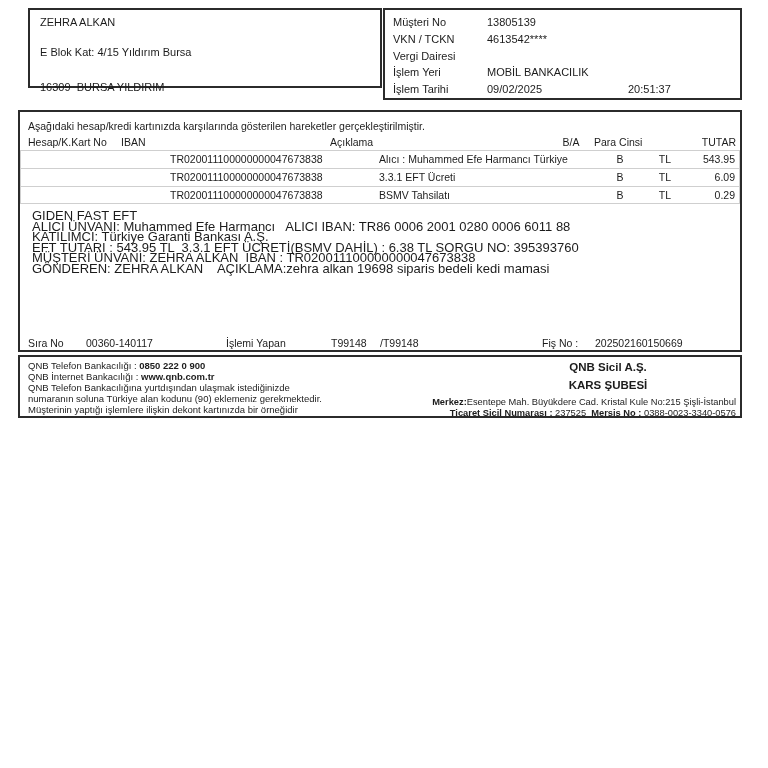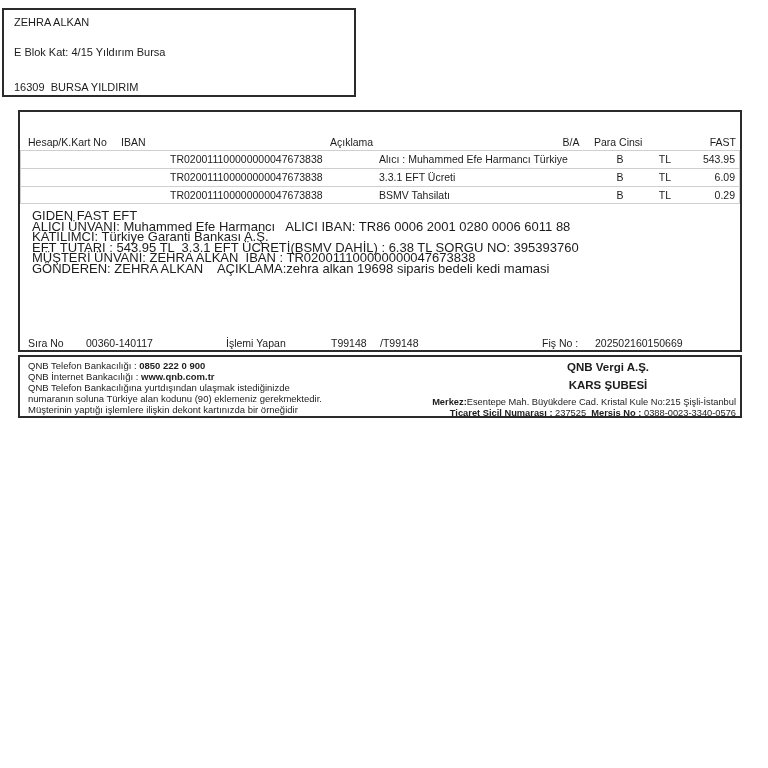--- a/index.html
+++ b/index.html
@@ -7,21 +7,21 @@
     position:relative;width:768px;height:768px;background:#ffffff;
     font-family:"Liberation Sans","DejaVu Sans",sans-serif;
     color:#1c1c1c;overflow:hidden;
   }
   .box{position:absolute;border:2px solid #2b2b2b;background:#fff;box-sizing:border-box;}
   .t{position:absolute;white-space:pre;line-height:1.15;}
   .fs11{font-size:11px;}
   .fs10{font-size:10.5px;}
   .b{font-weight:bold;}
   
-  #senderBox{left:2px;top:8px;width:354px;height:89px;}
+  #senderBox{left:28px;top:8px;width:354px;height:80px;}
   
   #infoBox{left:383px;top:8px;width:359px;height:92px;}
   .info-row-label{left:8px;}
   .info-row-value{left:102px;}
   .info-row-extra{left:243px;}
   
   #mainBox{left:18px;top:110px;width:724px;height:242px;}
   .trow{
     position:absolute;left:0;width:720px;height:18px;box-sizing:border-box;
     border-left:1px solid #cfcfcf;border-right:1px solid #cfcfcf;border-top:1px solid #cfcfcf;
@@ -45,30 +45,44 @@
 <body>
 
 <div class="doc">
 
   <div class="box" id="senderBox">
     <div class="t fs11" style="left:10px;top:6px;">ZEHRA ALKAN</div>
     <div class="t fs11" style="left:10px;top:36px;">E Blok Kat: 4/15 Yıldırım Bursa</div>
     <div class="t fs11" style="left:10px;top:71px;">16309  BURSA YILDIRIM</div>
   </div>
 
+  <div class="box" id="infoBox">
+    <div class="t fs11 info-row-label" style="top:6px;">Müşteri No</div>
+    <div class="t fs11 info-row-value" style="top:6px;">13805139</div>
+    <div class="t fs11 info-row-label" style="top:23px;">VKN / TCKN</div>
+    <div class="t fs11 info-row-value" style="top:23px;">4613542****</div>
+    <div class="t fs11 info-row-label" style="top:40px;">Vergi Dairesi</div>
+    <div class="t fs11 info-row-value" style="top:40px;"></div>
+    <div class="t fs11 info-row-label" style="top:56px;">İşlem Yeri</div>
+    <div class="t fs11 info-row-value" style="top:56px;">MOBİL BANKACILIK</div>
+    <div class="t fs11 info-row-label" style="top:73px;">İşlem Tarihi</div>
+    <div class="t fs11 info-row-value" style="top:73px;">09/02/2025</div>
+    <div class="t fs11 info-row-extra" style="top:73px;">20:51:37</div>
+  </div>
 
   <div class="box" id="mainBox">
+    <div class="t fs10" style="left:8px;top:8px;">Aşağıdaki hesap/kredi kartınızda karşılarında gösterilen hareketler gerçekleştirilmiştir.</div>
 
     <div>
       <div class="hdr" style="left:8px;top:24px;">Hesap/K.Kart No</div>
       <div class="hdr" style="left:101px;top:24px;">IBAN</div>
       <div class="hdr" style="left:310px;top:24px;">Açıklama</div>
       <div class="hdr col-ba" style="top:24px;">B/A</div>
       <div class="hdr" style="left:574px;top:24px;">Para Cinsi</div>
-      <div class="hdr" style="right:4px;top:24px;">FAST</div>
+      <div class="hdr" style="right:4px;top:24px;">TUTAR</div>
     </div>
 
     <div class="trow" style="top:38px;">
       <div class="cell col-iban">TR020011100000000047673838</div>
       <div class="cell col-desc">Alıcı : Muhammed Efe Harmancı Türkiye</div>
       <div class="cell col-ba">B</div>
       <div class="cell col-cur">TL</div>
       <div class="cell col-amt">543.95</div>
     </div>
 
@@ -110,20 +124,20 @@
 
   <div class="box" id="footerBox">
     <div>
       <div class="fl" style="top:3px;"><span>QNB Telefon Bankacılığı : </span><span class="b">0850 222 0 900</span></div>
       <div class="fl" style="top:14px;"><span>QNB İnternet Bankacılığı : </span><span class="b">www.qnb.com.tr</span></div>
       <div class="fl" style="top:25px;">QNB Telefon Bankacılığına yurtdışından ulaşmak istediğinizde</div>
       <div class="fl" style="top:36px;">numaranın soluna Türkiye alan kodunu (90) eklemeniz gerekmektedir.</div>
       <div class="fl" style="top:47px;">Müşterinin yaptığı işlemlere ilişkin dekont kartınızda bir örneğidir</div>
     </div>
     <div>
-      <div class="fr-head" style="top:4px;">QNB Vergi A.Ş.</div>
+      <div class="fr-head" style="top:4px;">QNB Sicil A.Ş.</div>
       <div class="fr-head" style="top:22px;">KARS ŞUBESİ</div>
       <div class="fr-line" style="top:40px;padding-left:43px;"><span class="b">Merkez:</span><span>Esentepe Mah. Büyükdere Cad. Kristal Kule No:215 Şişli-İstanbul</span></div>
       <div class="fr-line" style="top:51px;"><span class="b">Ticaret Sicil Numarası : </span><span>237525</span><span class="b">  Mersis No : </span><span>0388-0023-3340-0576</span></div>
     </div>
   </div>
 
 </div>
 
 </body></html>

